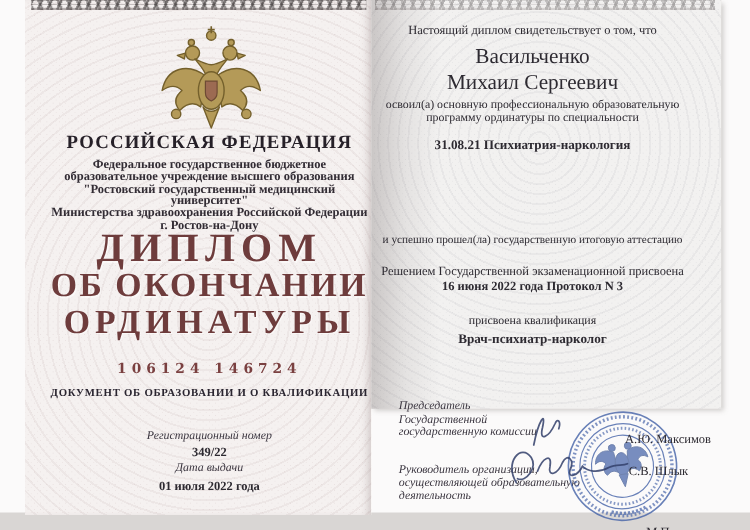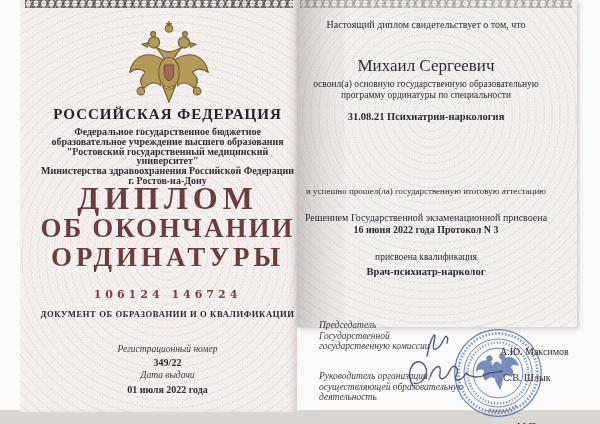--- a/index.html
+++ b/index.html
@@ -142,22 +142,23 @@
 
     <div class="ln lp-center it-label reg-label">Регистрационный номер</div>
     <div class="ln lp-center reg-num">349/22</div>
     <div class="ln lp-center it-label date-label">Дата выдачи</div>
     <div class="ln lp-center date-val">01 июля 2022 года</div>
   </div>
 
   <div class="page right-page">
 
     <div class="ln rp-center intro">Настоящий диплом свидетельствует о том, что</div>
+    <div class="ln rp-center surname">Васильченко</div>
     <div class="ln rp-center name">Михаил Сергеевич</div>
-    <div class="ln rp-center prog1">освоил(а) основную государственную образовательную</div>
+    <div class="ln rp-center prog1">освоил(а) основную профессиональную образовательную</div>
     <div class="ln rp-center prog2">программу ординатуры по специальности</div>
     <div class="ln rp-center spec">31.08.21 Психиатрия-наркология</div>
     <div class="ln rp-center attest">и успешно прошел(ла) государственную итоговую аттестацию</div>
     <div class="ln rp-center comm1">Решением Государственной экзаменационной присвоена</div>
     <div class="ln rp-center comm2">16 июня 2022 года Протокол N 3</div>
     <div class="ln rp-center qual-label">присвоена квалификация</div>
     <div class="ln rp-center qual">Врач-психиатр-нарколог</div>
 
     <div class="sign-label chairman-label">
       <div>Председатель</div>

